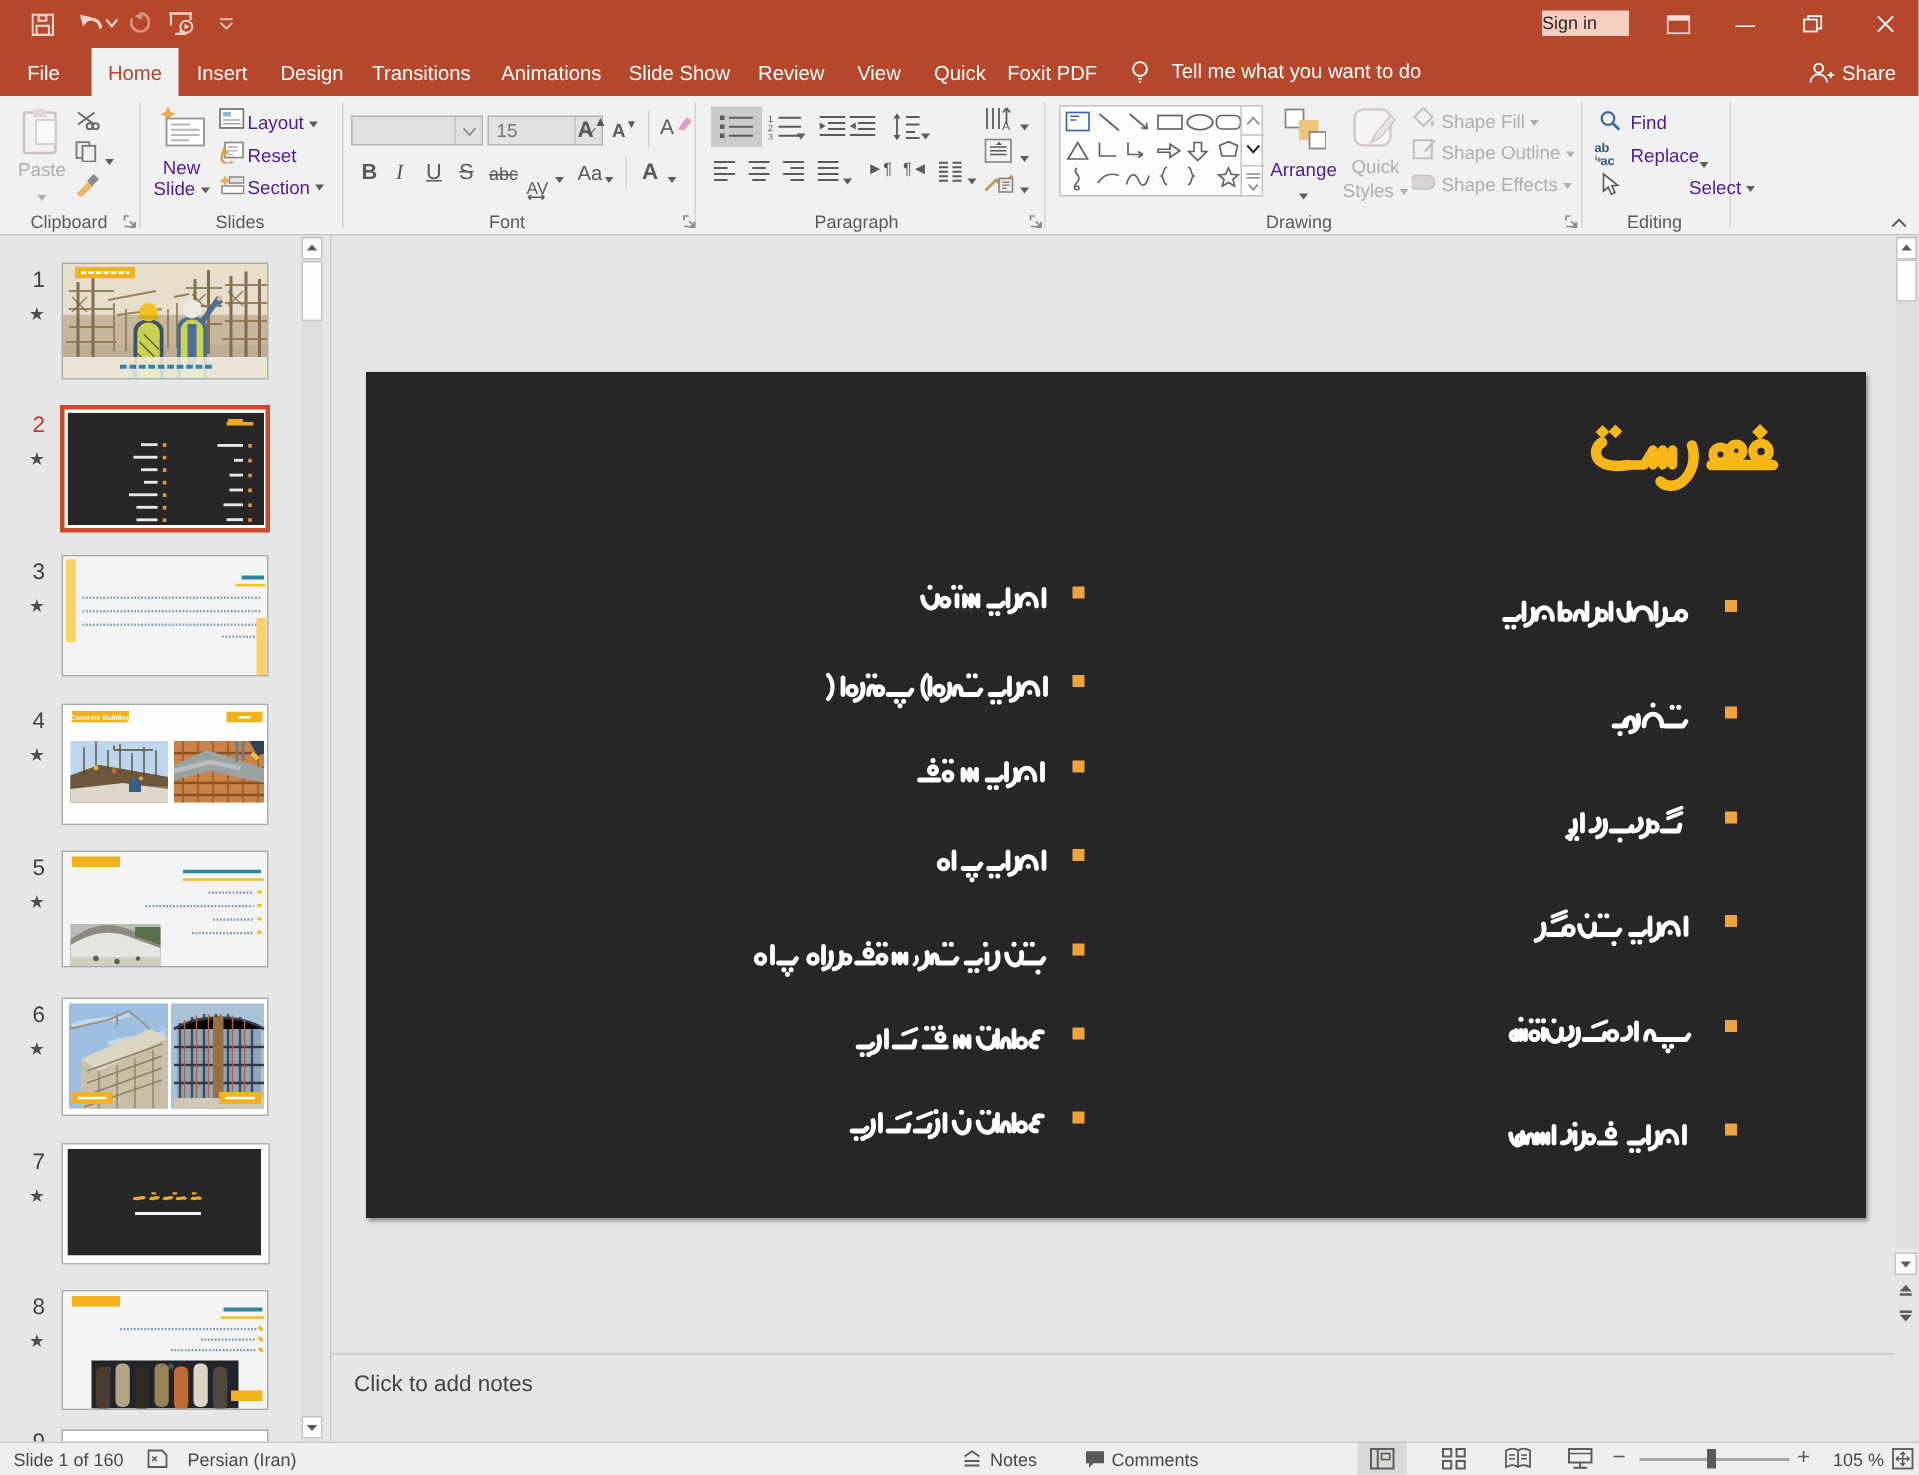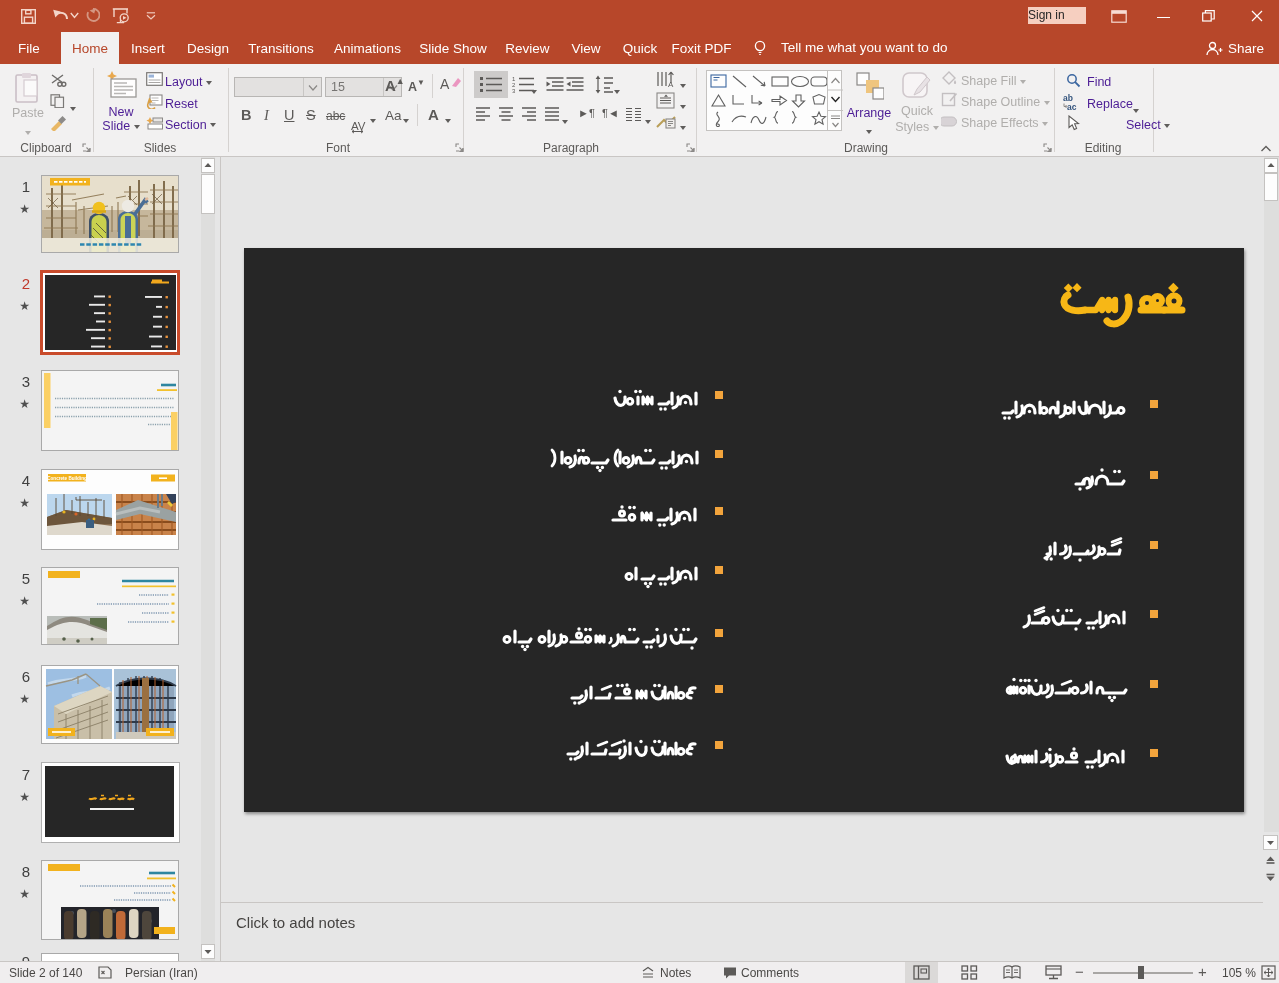--- a/index.html
+++ b/index.html
@@ -913,21 +913,21 @@
   </svg>
 <svg class="abs" style="left:1264px;top:871px" width="13" height="12" viewBox="0 0 13 12">
  <path d="M2.5 3.5 h8" stroke="#5c5a58" stroke-width="1.6"></path>
     <path d="M2.5 5.5 L6.5 10 L10.5 5.5 z" fill="#5c5a58"></path>
   </svg>
 
 <div class="abs" style="left:221px;top:902px;width:1042px;height:1px;background:#c9c6c4;"></div>
 <div class="abs" style="left:236px;top:914px;font-size:15px;color:#454341;">Click to add notes</div>
 
 <div id="statusbar">
- <div class="abs" style="left:9px;top:4px;">Slide 2 of 140</div>
+ <div class="abs" style="left:9px;top:4px;">Slide 1 of 160</div>
  <svg class="abs" style="left:97px;top:3px" width="18" height="15" viewBox="0 0 18 15">
   <path d="M2 2 h9 l3 3 v8 h-12 z" fill="none" stroke="#5c5a58" stroke-width="1.2"></path>
   <path d="M4.5 6 l3 3 m0 -3 l-3 3" stroke="#5c5a58" stroke-width="1.1"></path>
  </svg>
  <div class="abs" style="left:125px;top:4px;">Persian (Iran)</div>
  <svg class="abs" style="left:641px;top:4px" width="14" height="13" viewBox="0 0 14 13">
   <path d="M2 5 L7 1.5 L12 5" fill="none" stroke="#5c5a58" stroke-width="1.2"></path>
   <path d="M2 8 h10 M2 11 h10" stroke="#5c5a58" stroke-width="1.2"></path>
  </svg>
  <div class="abs" style="left:660px;top:4px;">Notes</div>

